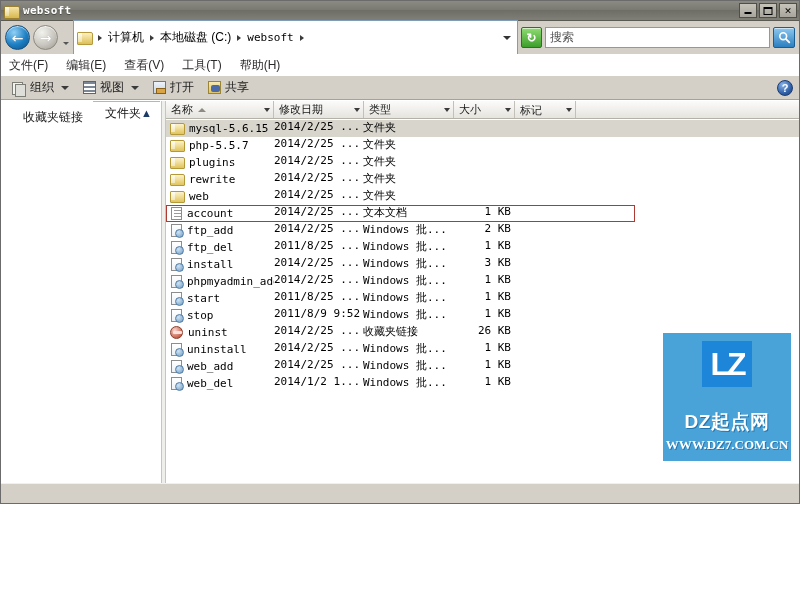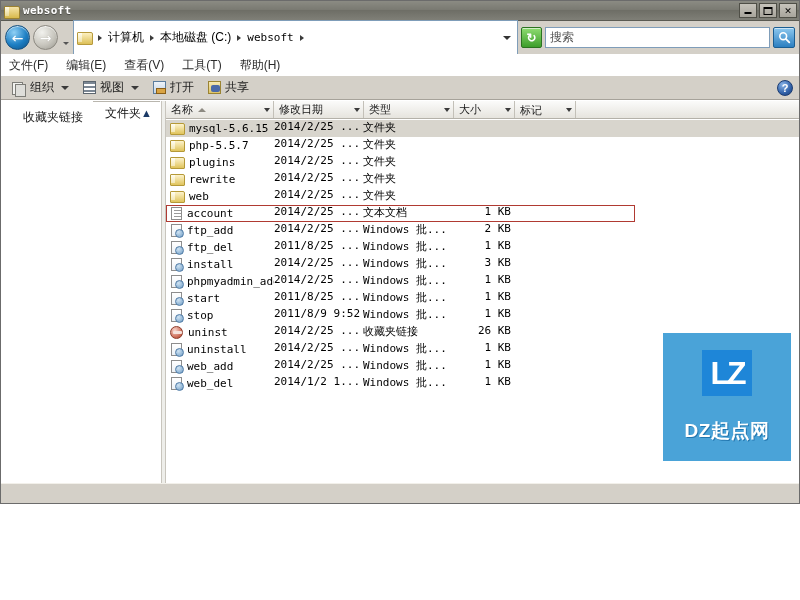--- a/index.html
+++ b/index.html
@@ -988,18 +988,19 @@
             <div class="f-size">1 KB</div>
             <div class="f-tag"></div>
           </div>
         </div>
 
       <div id="watermark">
         <div id="wm-logo">
           <span>LZ</span>
         </div>
         <div id="wm-title">DZ起点网</div>
+        <div id="wm-url">WWW.DZ7.COM.CN</div>
       </div>
     </div>
   </div>
 
   <div id="statusbar"></div>
 </div>
 
 </body></html>

